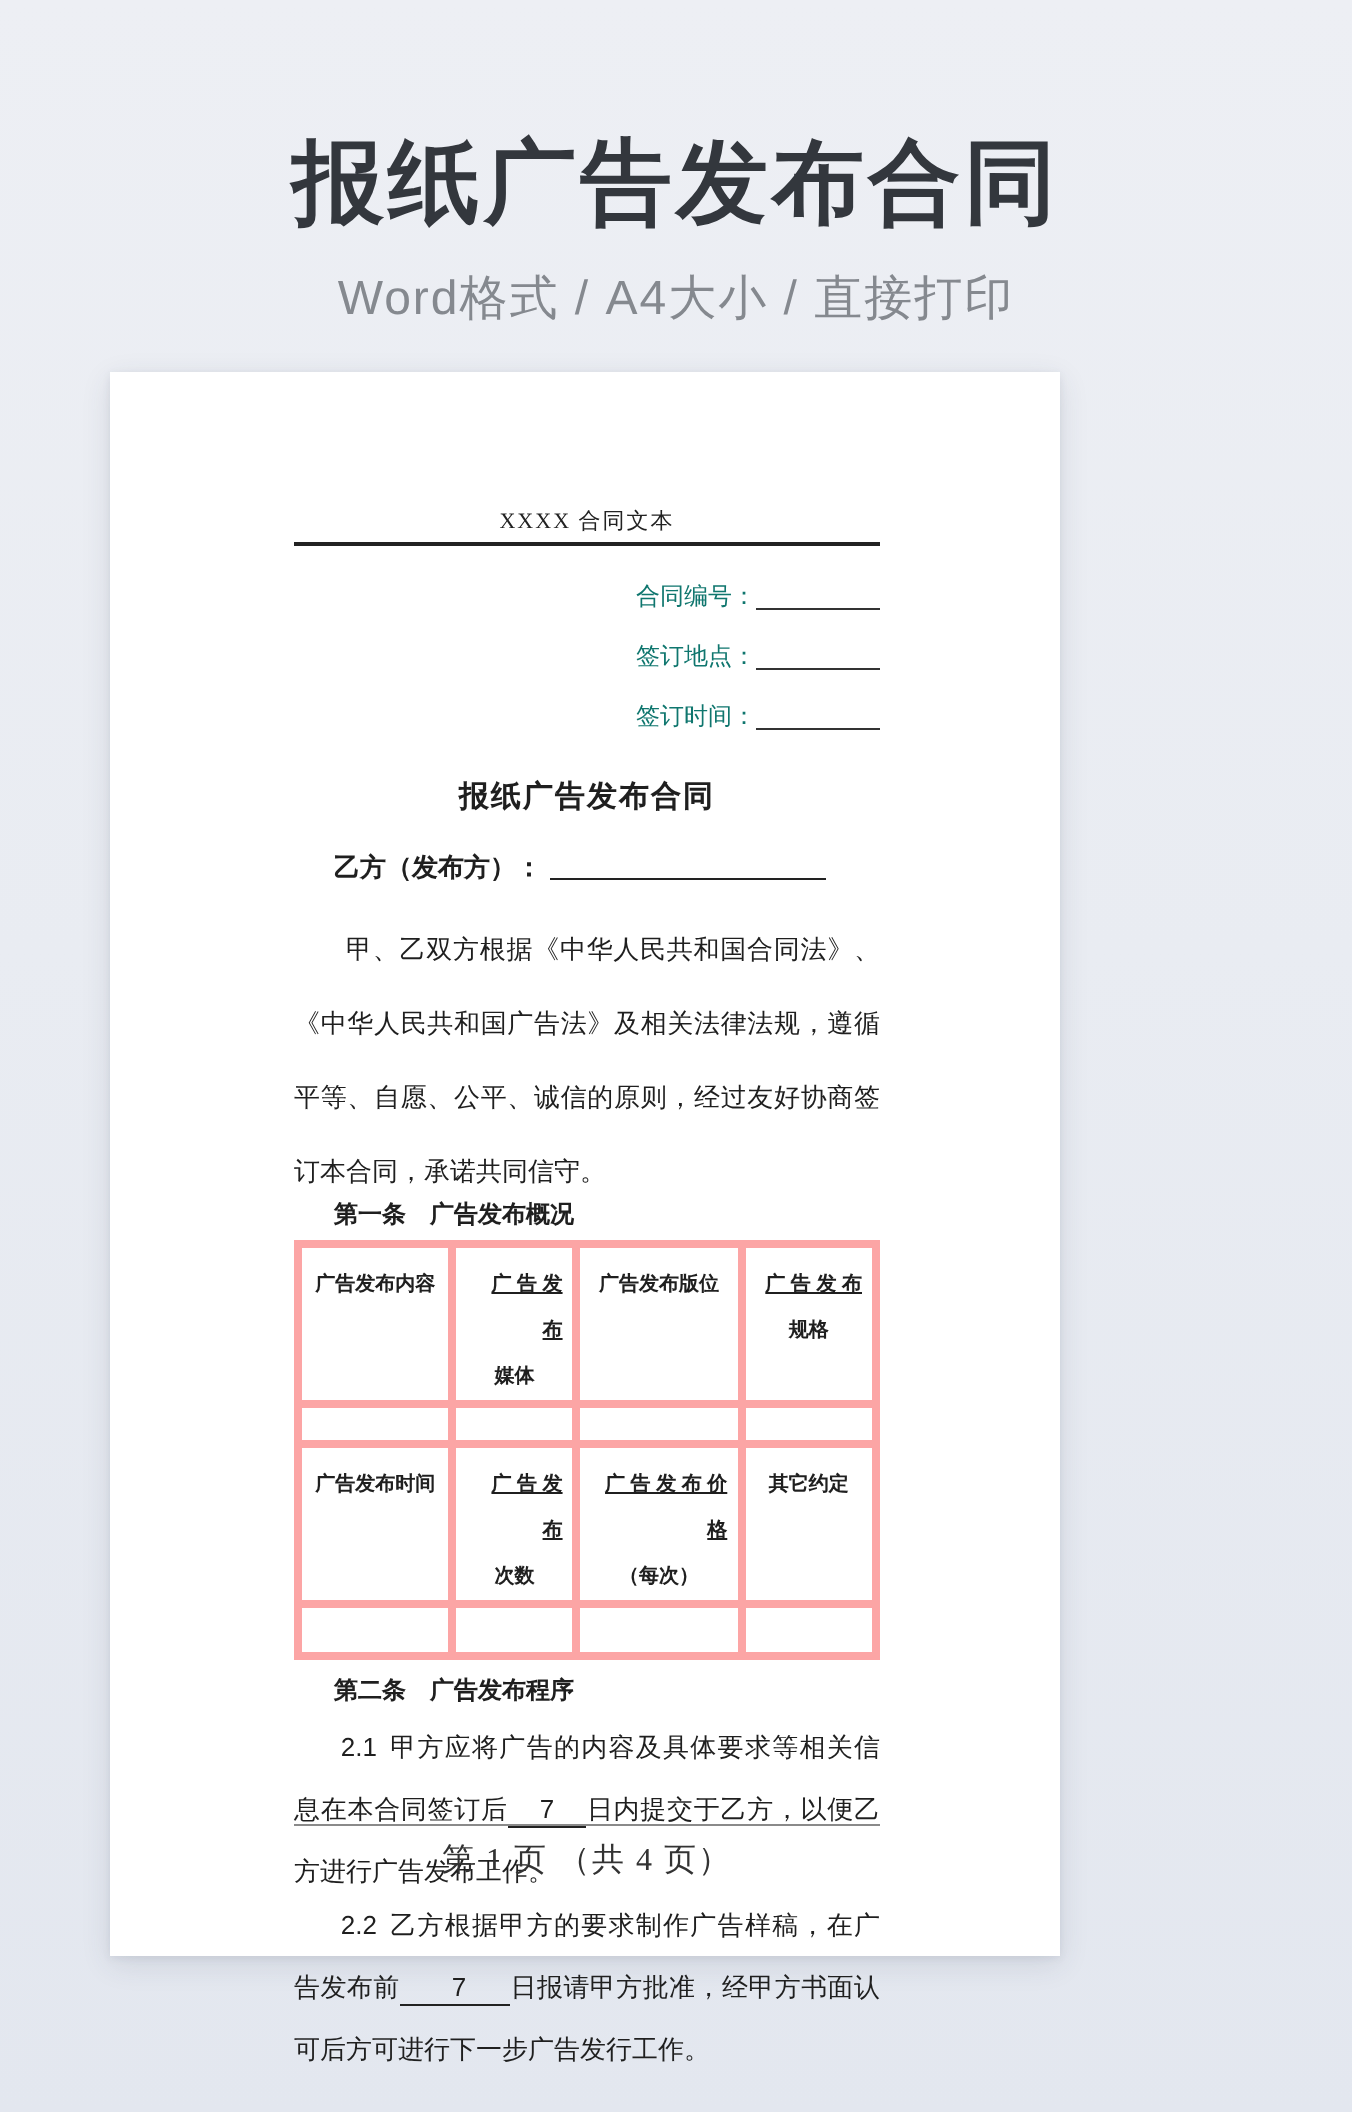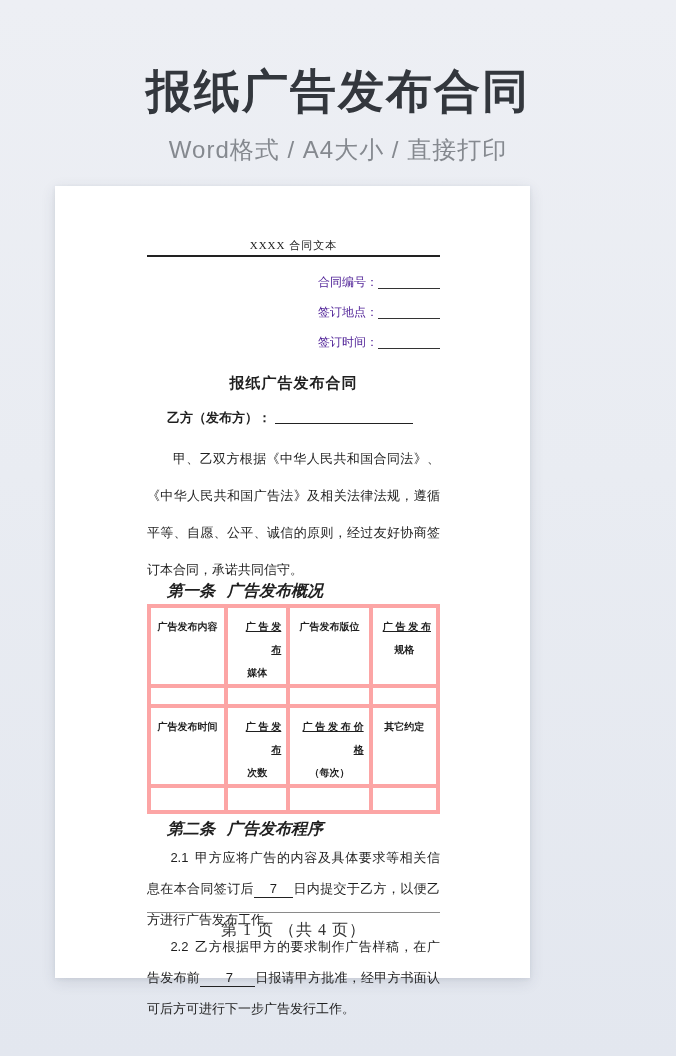--- a/index.html
+++ b/index.html
@@ -31,37 +31,37 @@
 
   
   .page {
     position: absolute;
     left: 55px;
     top: 186px;
     width: 475px;
     height: 792px;
     background: #ffffff;
     box-shadow: 0 4px 14px rgba(50, 60, 85, 0.12), 0 1px 4px rgba(50, 60, 85, 0.08);
-    padding: 52px 90px 0 92px;
+    padding: 68px 90px 0 92px;
     color: #1f1f1f;
   }
 
   .doc-header {
     text-align: center;
     font-family: "Liberation Serif", serif;
     font-size: 11px;
     line-height: 14px;
     color: #222;
     letter-spacing: 1px;
   }
   .header-rule { border-bottom: 2px solid #222; margin-top: 3px; }
 
   
   .meta { margin-top: 10px; text-align: right; }
-  .meta-row { line-height: 30px; font-size: 12px; color: #4c1d95; }
+  .meta-row { line-height: 30px; font-size: 12px; color: #0f766e; }
   .meta-blank {
     display: inline-block;
     width: 62px;
     height: 12px;
     border-bottom: 1.4px solid #333;
     vertical-align: -3px;
   }
 
   .doc-title {
     margin-top: 16px;
@@ -82,21 +82,21 @@
 
   .intro {
     margin-top: 13px;
     margin-bottom: -12px;
     font-size: 13px;
     line-height: 37px;
     text-align: justify;
     text-indent: 2em;
   }
 
-  .section-heading { margin-top: 6px; font-size: 16px; line-height: 18px; font-weight: 700; padding-left: 20px; font-style: italic; }
+  .section-heading { margin-top: 6px; font-size: 12px; line-height: 18px; font-weight: 700; padding-left: 20px; }
   .section-heading .sec-no { margin-right: 12px; }
 
   
   table.grid {
     margin-top: 4px;
     width: 100%;
     border-collapse: collapse;
     table-layout: fixed;
   }
   table.grid td {

